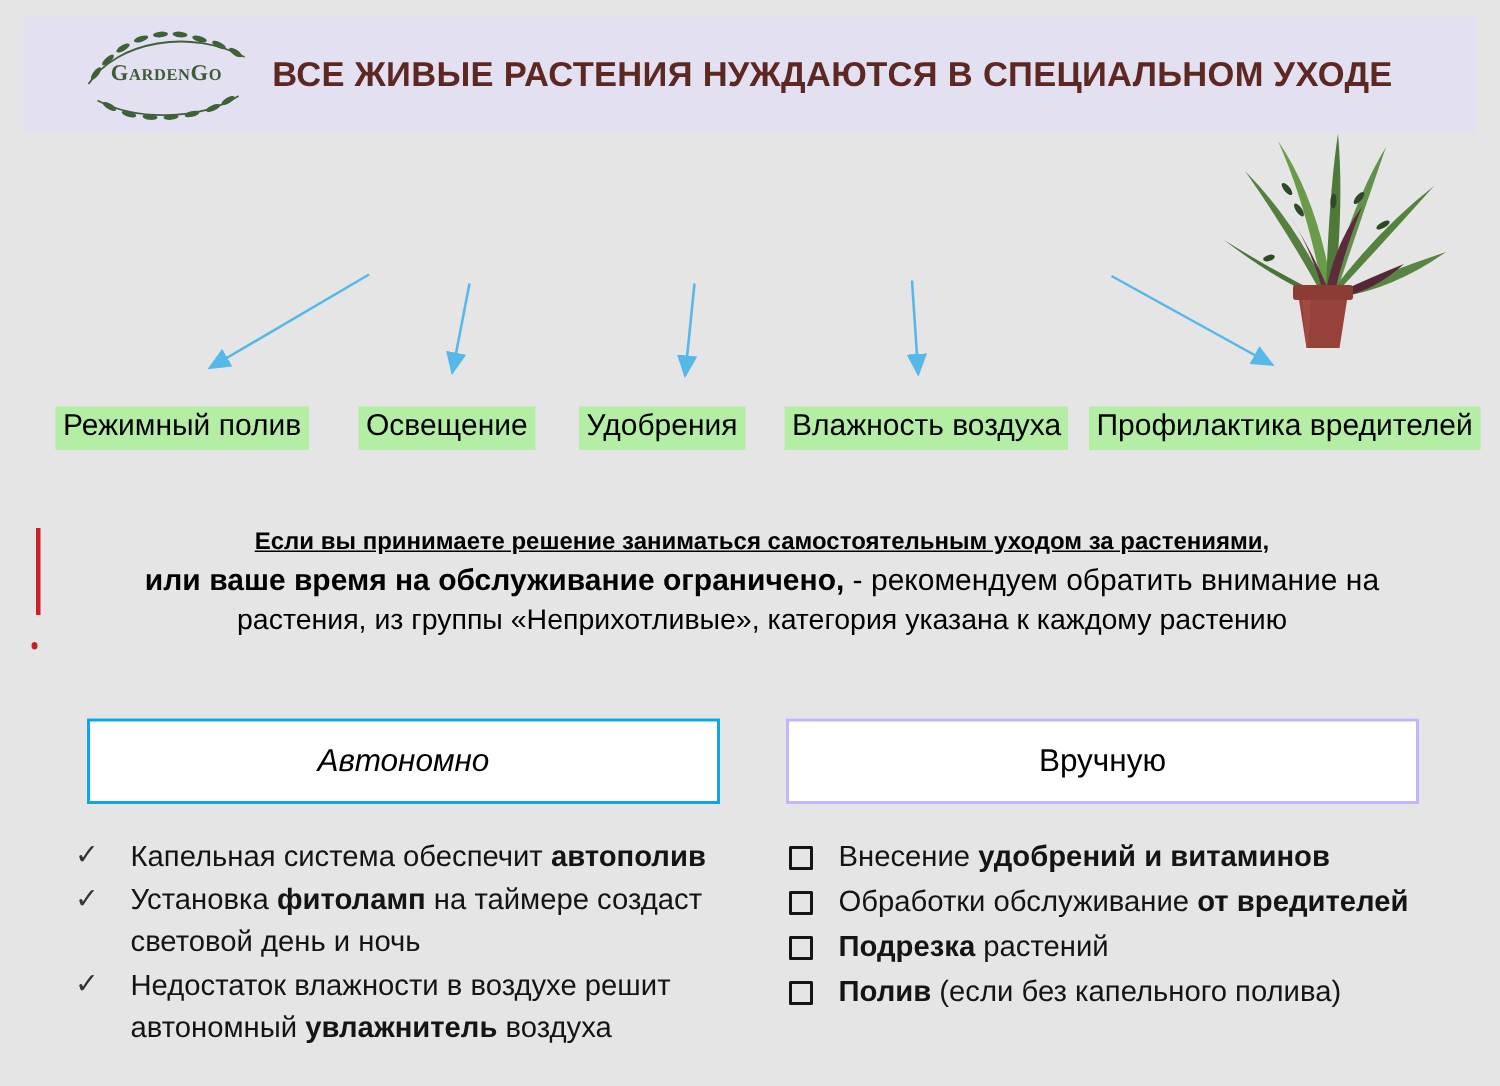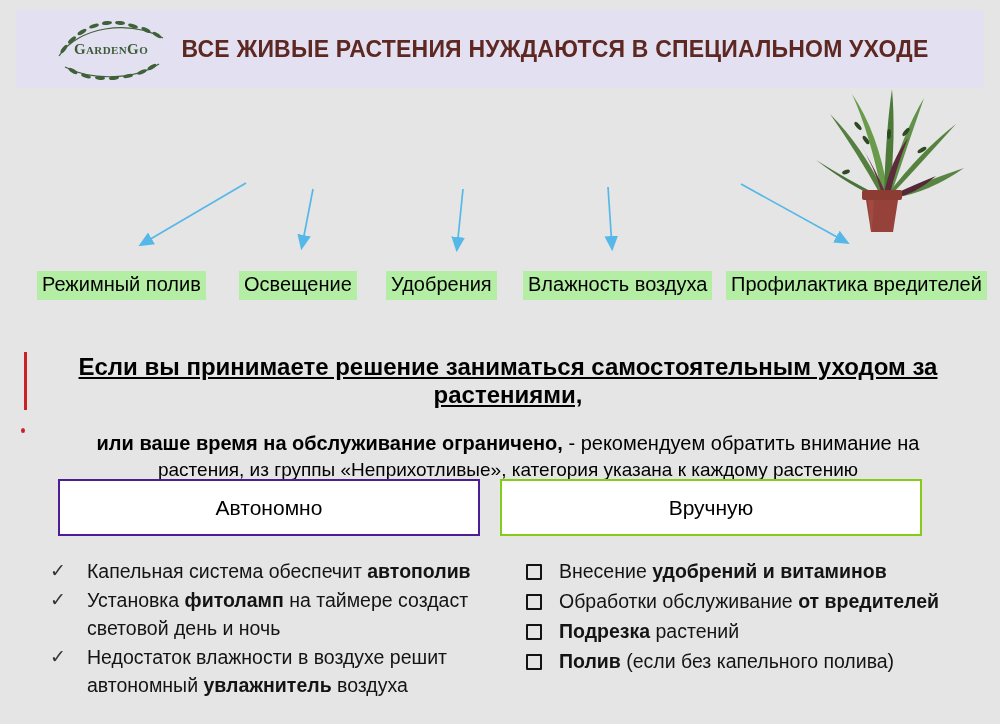--- a/index.html
+++ b/index.html
@@ -35,31 +35,31 @@
   
   .care-label{
     position:absolute;top:271px;background:#B4EEA4;color:#000;
     font-size:20px;padding:2px 5px 4px 5px;white-space:nowrap;
   }
   .cl1{left:37px}.cl2{left:239px}.cl3{left:386px}.cl4{left:523px}.cl5{left:726px}
   
   .red-bar{position:absolute;left:24px;top:352px;width:3px;height:58px;background:#CC2027;}
   .red-dot{position:absolute;left:21px;top:428px;width:4px;height:5px;background:#CC2027;border-radius:50%;}
   .notice{position:absolute;top:353px;left:52px;right:36px;text-align:center;color:#000;}
-  .notice-l1{font-size:24px;font-weight:bold;text-decoration:underline;margin-bottom:23px;}
+  .notice-l1{font-size:16px;font-weight:bold;text-decoration:underline;margin-bottom:5px;}
   .notice-l2{font-size:20px;margin-bottom:4px;}
   .notice-l2 .b{font-weight:bold;}
   .notice-l3{font-size:19px;}
   
   .opt-box{
     position:absolute;top:479px;width:418px;height:53px;background:#fff;
     display:flex;align-items:center;justify-content:center;font-size:21px;color:#000;
   }
-  .opt-left{left:58px;border:2px solid #4c1d95;}
-  .opt-right{left:500px;border:2px solid #84cc16;}
+  .opt-left{left:58px;border:2px solid #0ea5e9;font-style:italic;}
+  .opt-right{left:524px;border:2px solid #c4b5fd;}
   
   .list{position:absolute;top:557px;color:#141414;}
   .list-left{left:46px;width:444px;}
   .list-right{left:524px;width:456px;}
   .item{display:flex;align-items:flex-start;font-size:19.5px;line-height:28px;margin-bottom:1px;}
   .list-right .item{line-height:29px;}
   .bullet{flex-shrink:0;}
   .bullet.check{width:37px;font-size:19px;color:#333;padding-left:4px;}
   .bullet.square{width:33px;padding-top:7px;padding-left:2px;}
   .sq{display:block;width:12px;height:12px;border:2.5px solid #141414;border-radius:1px;}

